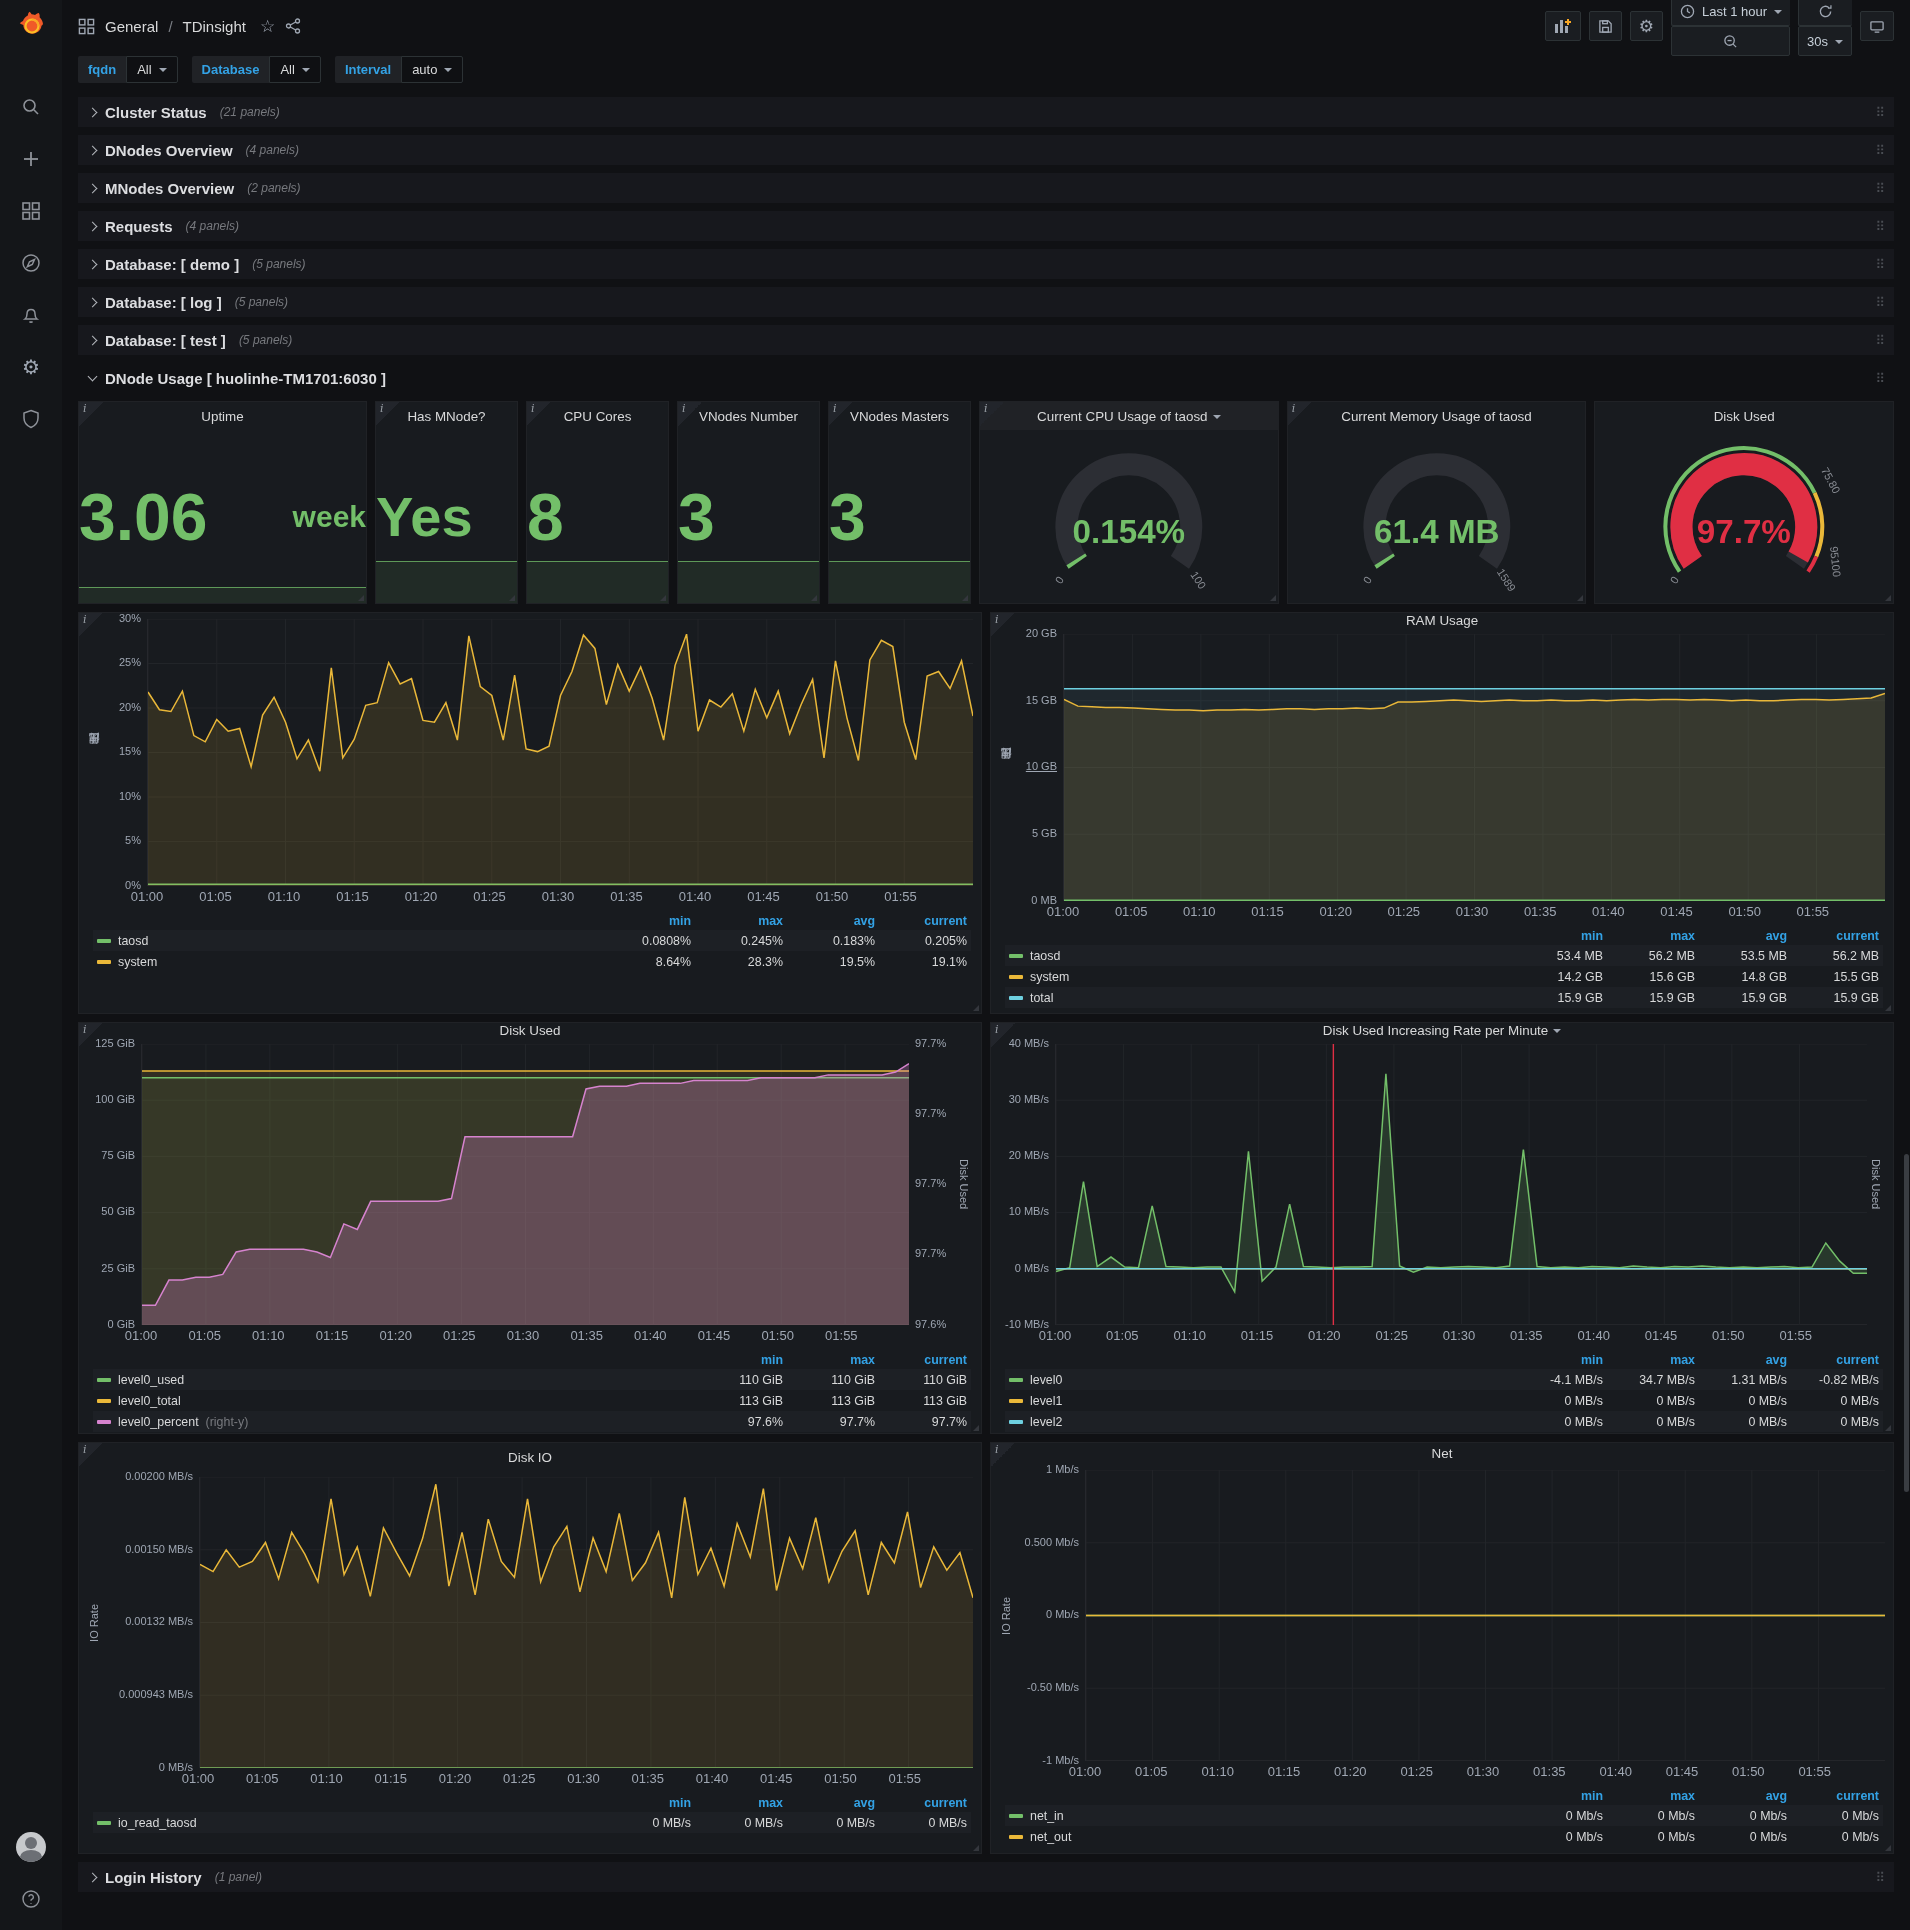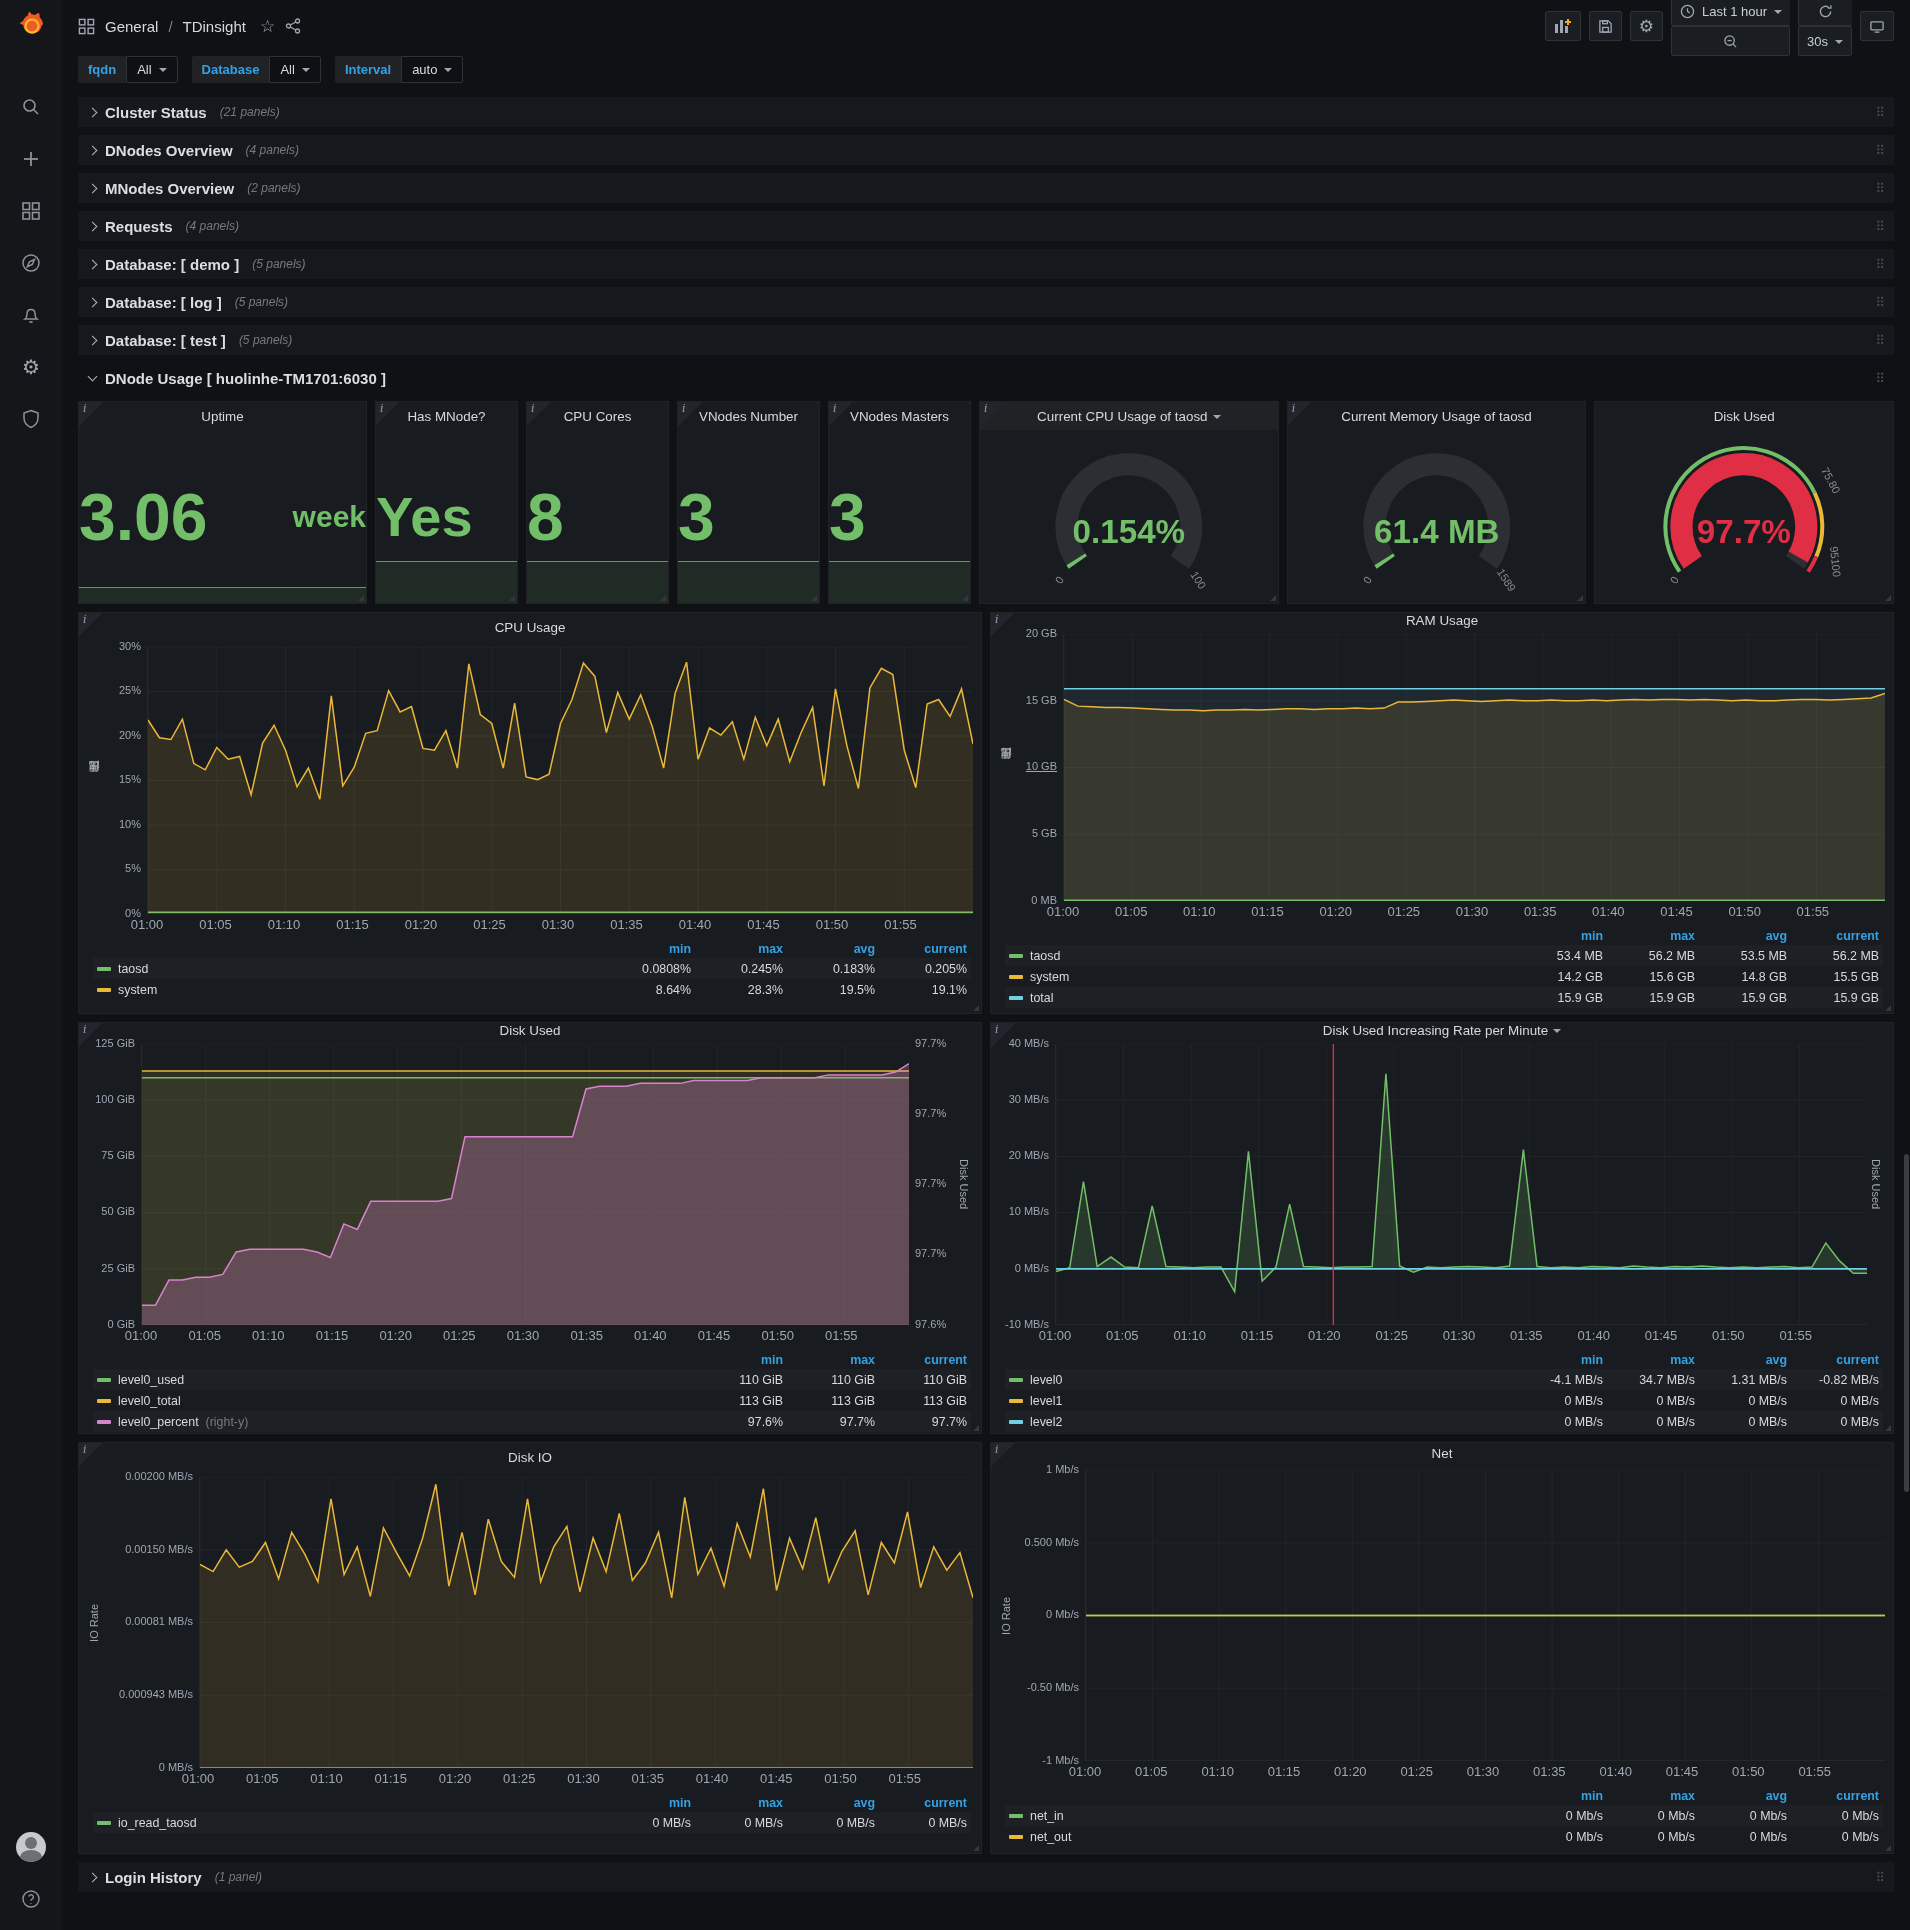--- a/index.html
+++ b/index.html
@@ -442,23 +442,20 @@
               <text x="130" y="112" class="g-value" text-anchor="middle" fill="#e02f44">97.7%</text>
             </svg></div>
       </div>
     </div>
 
     <div class="chart-grid" style="height:402px;">
       <div class="panel">
         <span class="info-corner">
             <span>i</span>
           </span>
-        <div class="p-head">
-            <span>CPU Usage</span>
-          </div>
         <div class="chart-area">
             <div class="plot-row">
               <div class="axis-label left">
                 <span>使用占比</span>
               </div>
               <div class="yticks left" style="width: 44px; height: 267px;">
                 <span class="ytick" style="top: 260px;">0%</span>
                 <span class="ytick" style="top: 215px;">5%</span>
                 <span class="ytick" style="top: 171px;">10%</span>
                 <span class="ytick" style="top: 126px;">15%</span>
@@ -863,21 +860,21 @@
             <span>Disk IO</span>
           </div>
         <div class="chart-area">
             <div class="plot-row">
               <div class="axis-label left">
                 <span>IO Rate</span>
               </div>
               <div class="yticks left" style="width: 96px; height: 291px;">
                 <span class="ytick" style="top: 284px;">0 MB/s</span>
                 <span class="ytick" style="top: 211px;">0.000943 MB/s</span>
-                <span class="ytick" style="top: 138px;">0.00081 MB/s</span>
+                <span class="ytick" style="top: 138px;">0.00132 MB/s</span>
                 <span class="ytick" style="top: 66px;">0.00150 MB/s</span>
                 <span class="ytick" style="top: -7px;">0.00200 MB/s</span>
               </div>
               <div class="plotbox" style="height: 291px;">
                 <svg width="100%" height="291" viewBox="0 0 1000 292" preserveAspectRatio="none">
                   <line x1="0" y1="292" x2="1000" y2="292" class="grid" vector-effect="non-scaling-stroke"></line>
                   <line x1="0" y1="219" x2="1000" y2="219" class="grid" vector-effect="non-scaling-stroke"></line>
                   <line x1="0" y1="146" x2="1000" y2="146" class="grid" vector-effect="non-scaling-stroke"></line>
                   <line x1="0" y1="73" x2="1000" y2="73" class="grid" vector-effect="non-scaling-stroke"></line>
                   <line x1="0" y1="0" x2="1000" y2="0" class="grid" vector-effect="non-scaling-stroke"></line>

